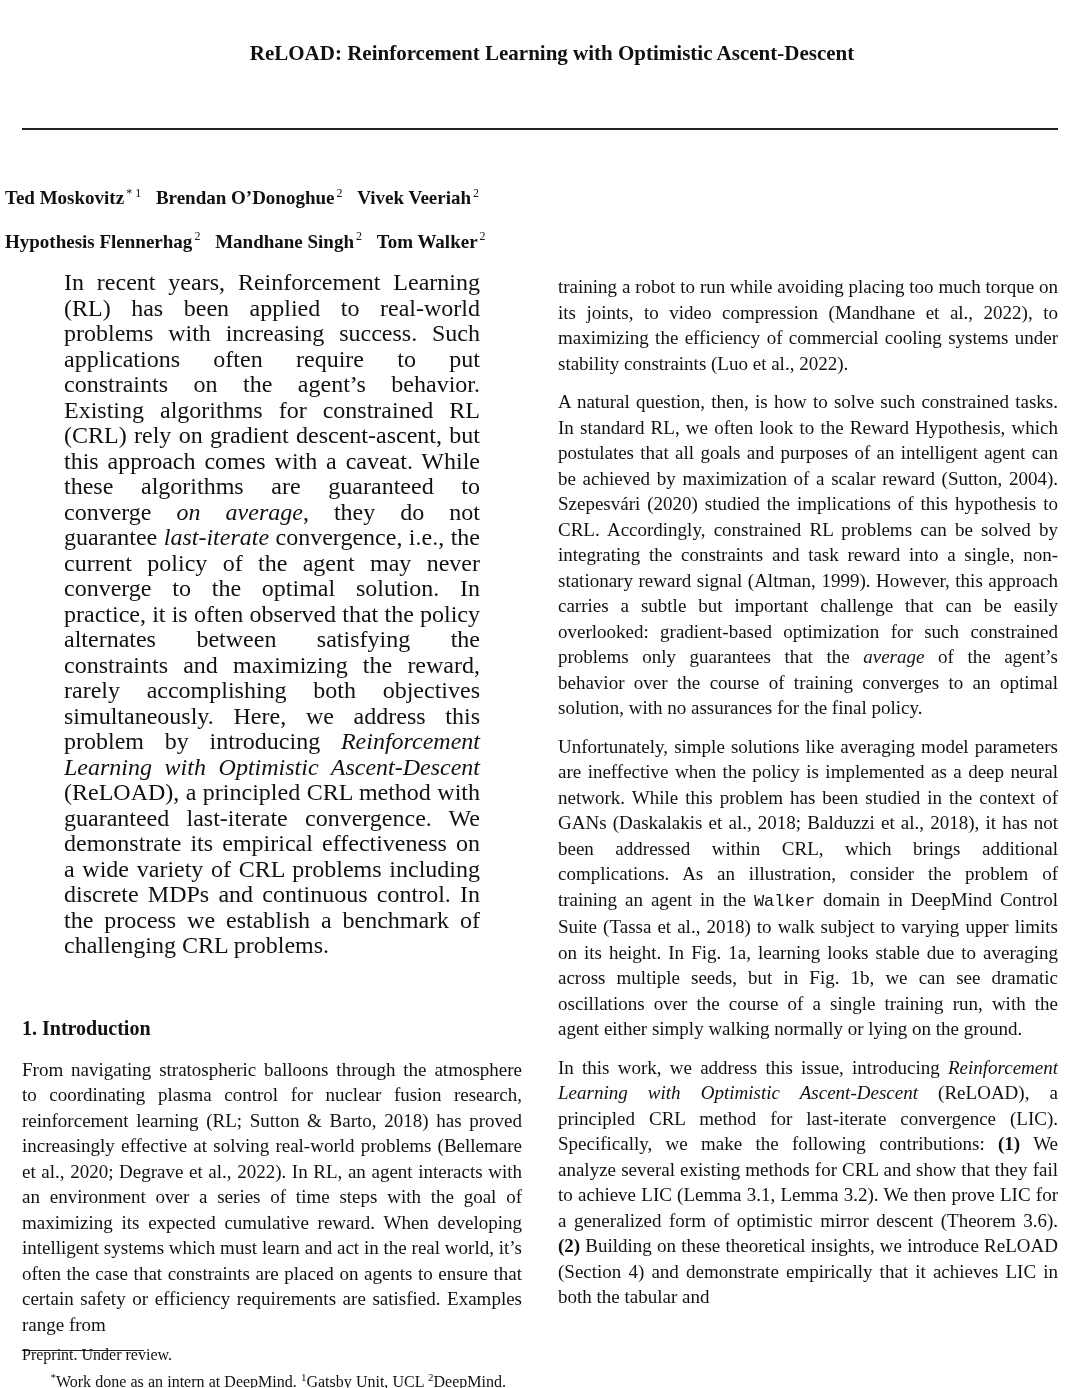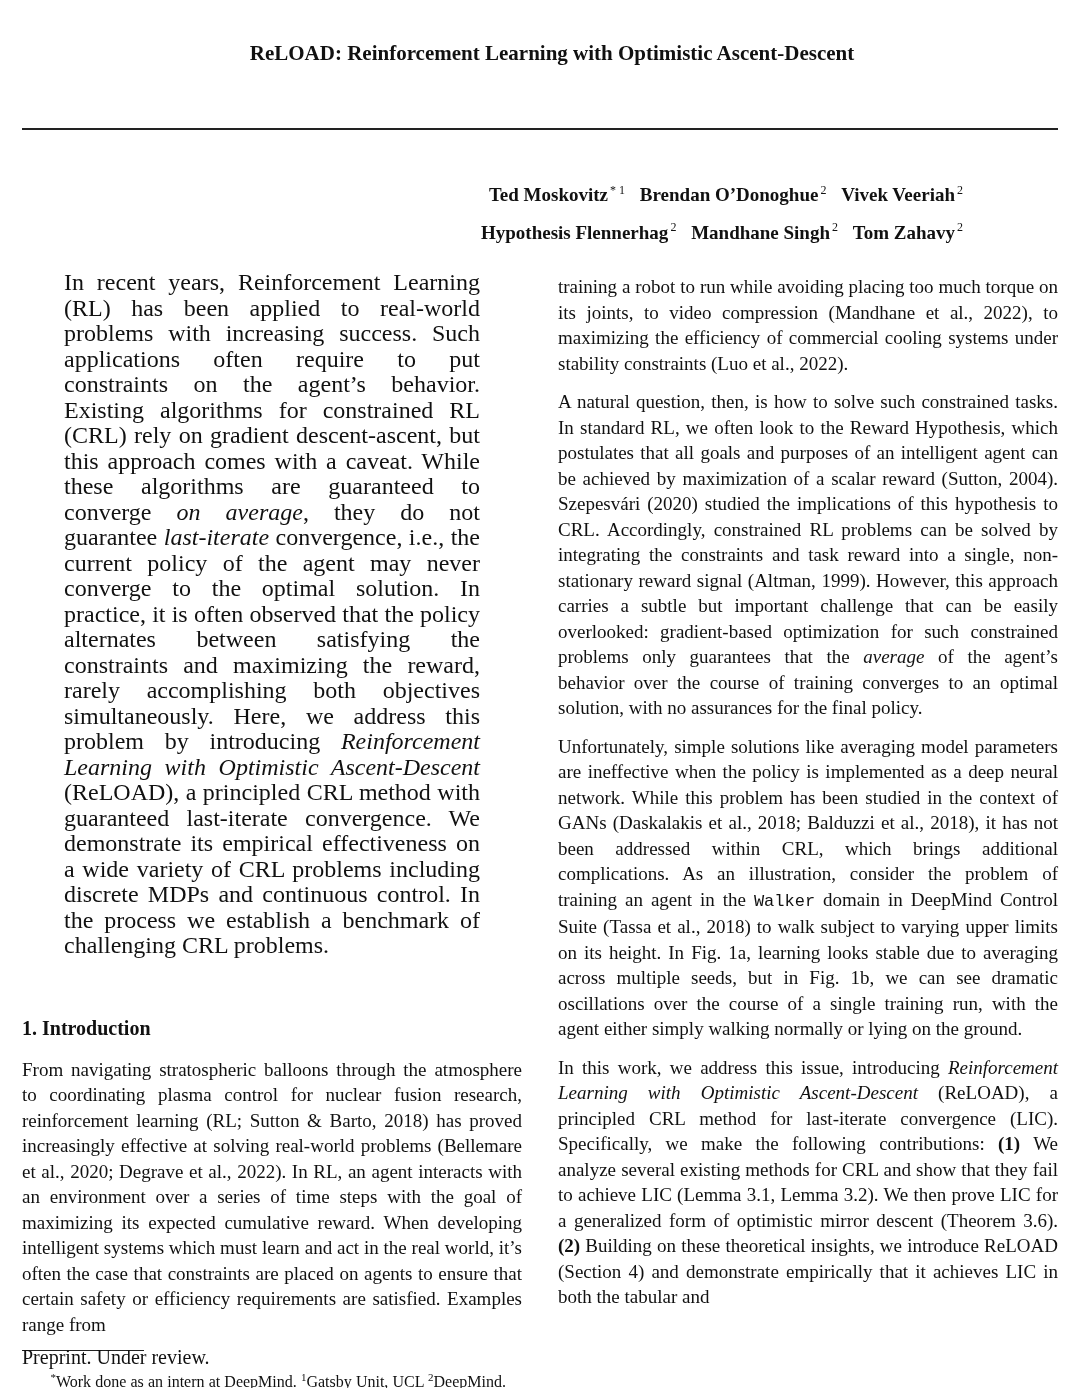--- a/index.html
+++ b/index.html
@@ -10,22 +10,22 @@
   .title {
     position: absolute; left: 0; top: 22px; width: 1080px; text-align: center;
     font-weight: bold; font-size: 21px; line-height: 38px; margin: 12px;
   }
   .title span { display: block; }
   .rule {
     position: absolute; left: 22px; top: 128px; width: 1036px; height: 0;
     border-top: 2px solid #222;
   }
   .authors {
-    position: absolute; left: 0; top: 174px; width: 968px; text-align: right;
-    font-weight: bold; font-size: 19px; line-height: 33px;
+    position: absolute; left: 0; top: 174px; width: 968px; text-align: left;
+    font-weight: bold; font-size: 19px; line-height: 39px;
   }
   .authors .row { display: block; }
   .author { margin: 0 5px; }
   .author sup { font-weight: normal; font-size: 12px; margin-left: 2px; }
 
   .col-left { position: absolute; left: 22px; top: 270px; width: 500px; }
   .col-right { position: absolute; left: 558px; top: 274px; width: 500px; }
 
   .abstract-head {
     text-align: center; font-weight: bold; font-size: 23px; margin: 0 0 10px 0;
@@ -44,42 +44,42 @@
   }
   .mono { font-family: Liberation Mono, monospace; font-size: 17px; }
   .footnote-rule {
     width: 122px; border-top: 1px solid #222; margin: 10px 0 6px 0;
   }
   .footnote {
     font-size: 16px; line-height: 21px; text-align: justify; margin: 16px;
   }
   .footnote sup { font-size: 11px; }
   .preprint {
-    position: absolute; left: 22px; top: 1346px; font-size: 20px; text-align: center;
+    position: absolute; left: 22px; top: 1346px; font-size: 16px; text-align: center;
   }
 </style>
 </head>
 <body>
 
 <h1 class="title">
   <span>ReLOAD: Reinforcement Learning with Optimistic Ascent-Descent</span>
 </h1>
 
 <div class="rule"></div>
 
 <div class="authors">
   <span class="row">
     <span class="author"><span>Ted Moskovitz</span><sup>* 1</sup></span>
     <span class="author"><span>Brendan O’Donoghue</span><sup>2</sup></span>
     <span class="author"><span>Vivek Veeriah</span><sup>2</sup></span>
   </span>
   <span class="row">
     <span class="author"><span>Hypothesis Flennerhag</span><sup>2</sup></span>
     <span class="author"><span>Mandhane Singh</span><sup>2</sup></span>
-    <span class="author"><span>Tom Zahavy</span><sup>2</sup></span>
+    <span class="author"><span>Tom Walker</span><sup>2</sup></span>
   </span>
 </div>
 
 <div class="col-left">
   <p class="abstract"><span>In recent years, Reinforcement Learning (RL) has been applied to real-world problems with increasing success. Such applications often require to put constraints on the agent’s behavior. Existing algorithms for constrained RL (CRL) rely on gradient descent-ascent, but this approach comes with a caveat. While these algorithms are guaranteed to converge </span><em>on average</em><span>, they do not guarantee </span><em>last-iterate</em><span> convergence, i.e., the current policy of the agent may never converge to the optimal solution. In practice, it is often observed that the policy alternates between satisfying the constraints and maximizing the reward, rarely accomplishing both objectives simultaneously. Here, we address this problem by introducing </span><em>Reinforcement Learning with Optimistic Ascent-Descent</em><span> (ReLOAD), a principled CRL method with guaranteed last-iterate convergence. We demonstrate its empirical effectiveness on a wide variety of CRL problems including discrete MDPs and continuous control. In the process we establish a benchmark of challenging CRL problems.</span></p>
 
   <h2 class="section-head">1. Introduction</h2>
   <p class="para">From navigating stratospheric balloons through the atmosphere to coordinating plasma control for nuclear fusion research, reinforcement learning (RL; Sutton &amp; Barto, 2018) has proved increasingly effective at solving real-world problems (Bellemare et al., 2020; Degrave et al., 2022). In RL, an agent interacts with an environment over a series of time steps with the goal of maximizing its expected cumulative reward. When developing intelligent systems which must learn and act in the real world, it’s often the case that constraints are placed on agents to ensure that certain safety or efficiency requirements are satisfied. Examples range from</p>
 
   <div class="footnote-rule"></div>

